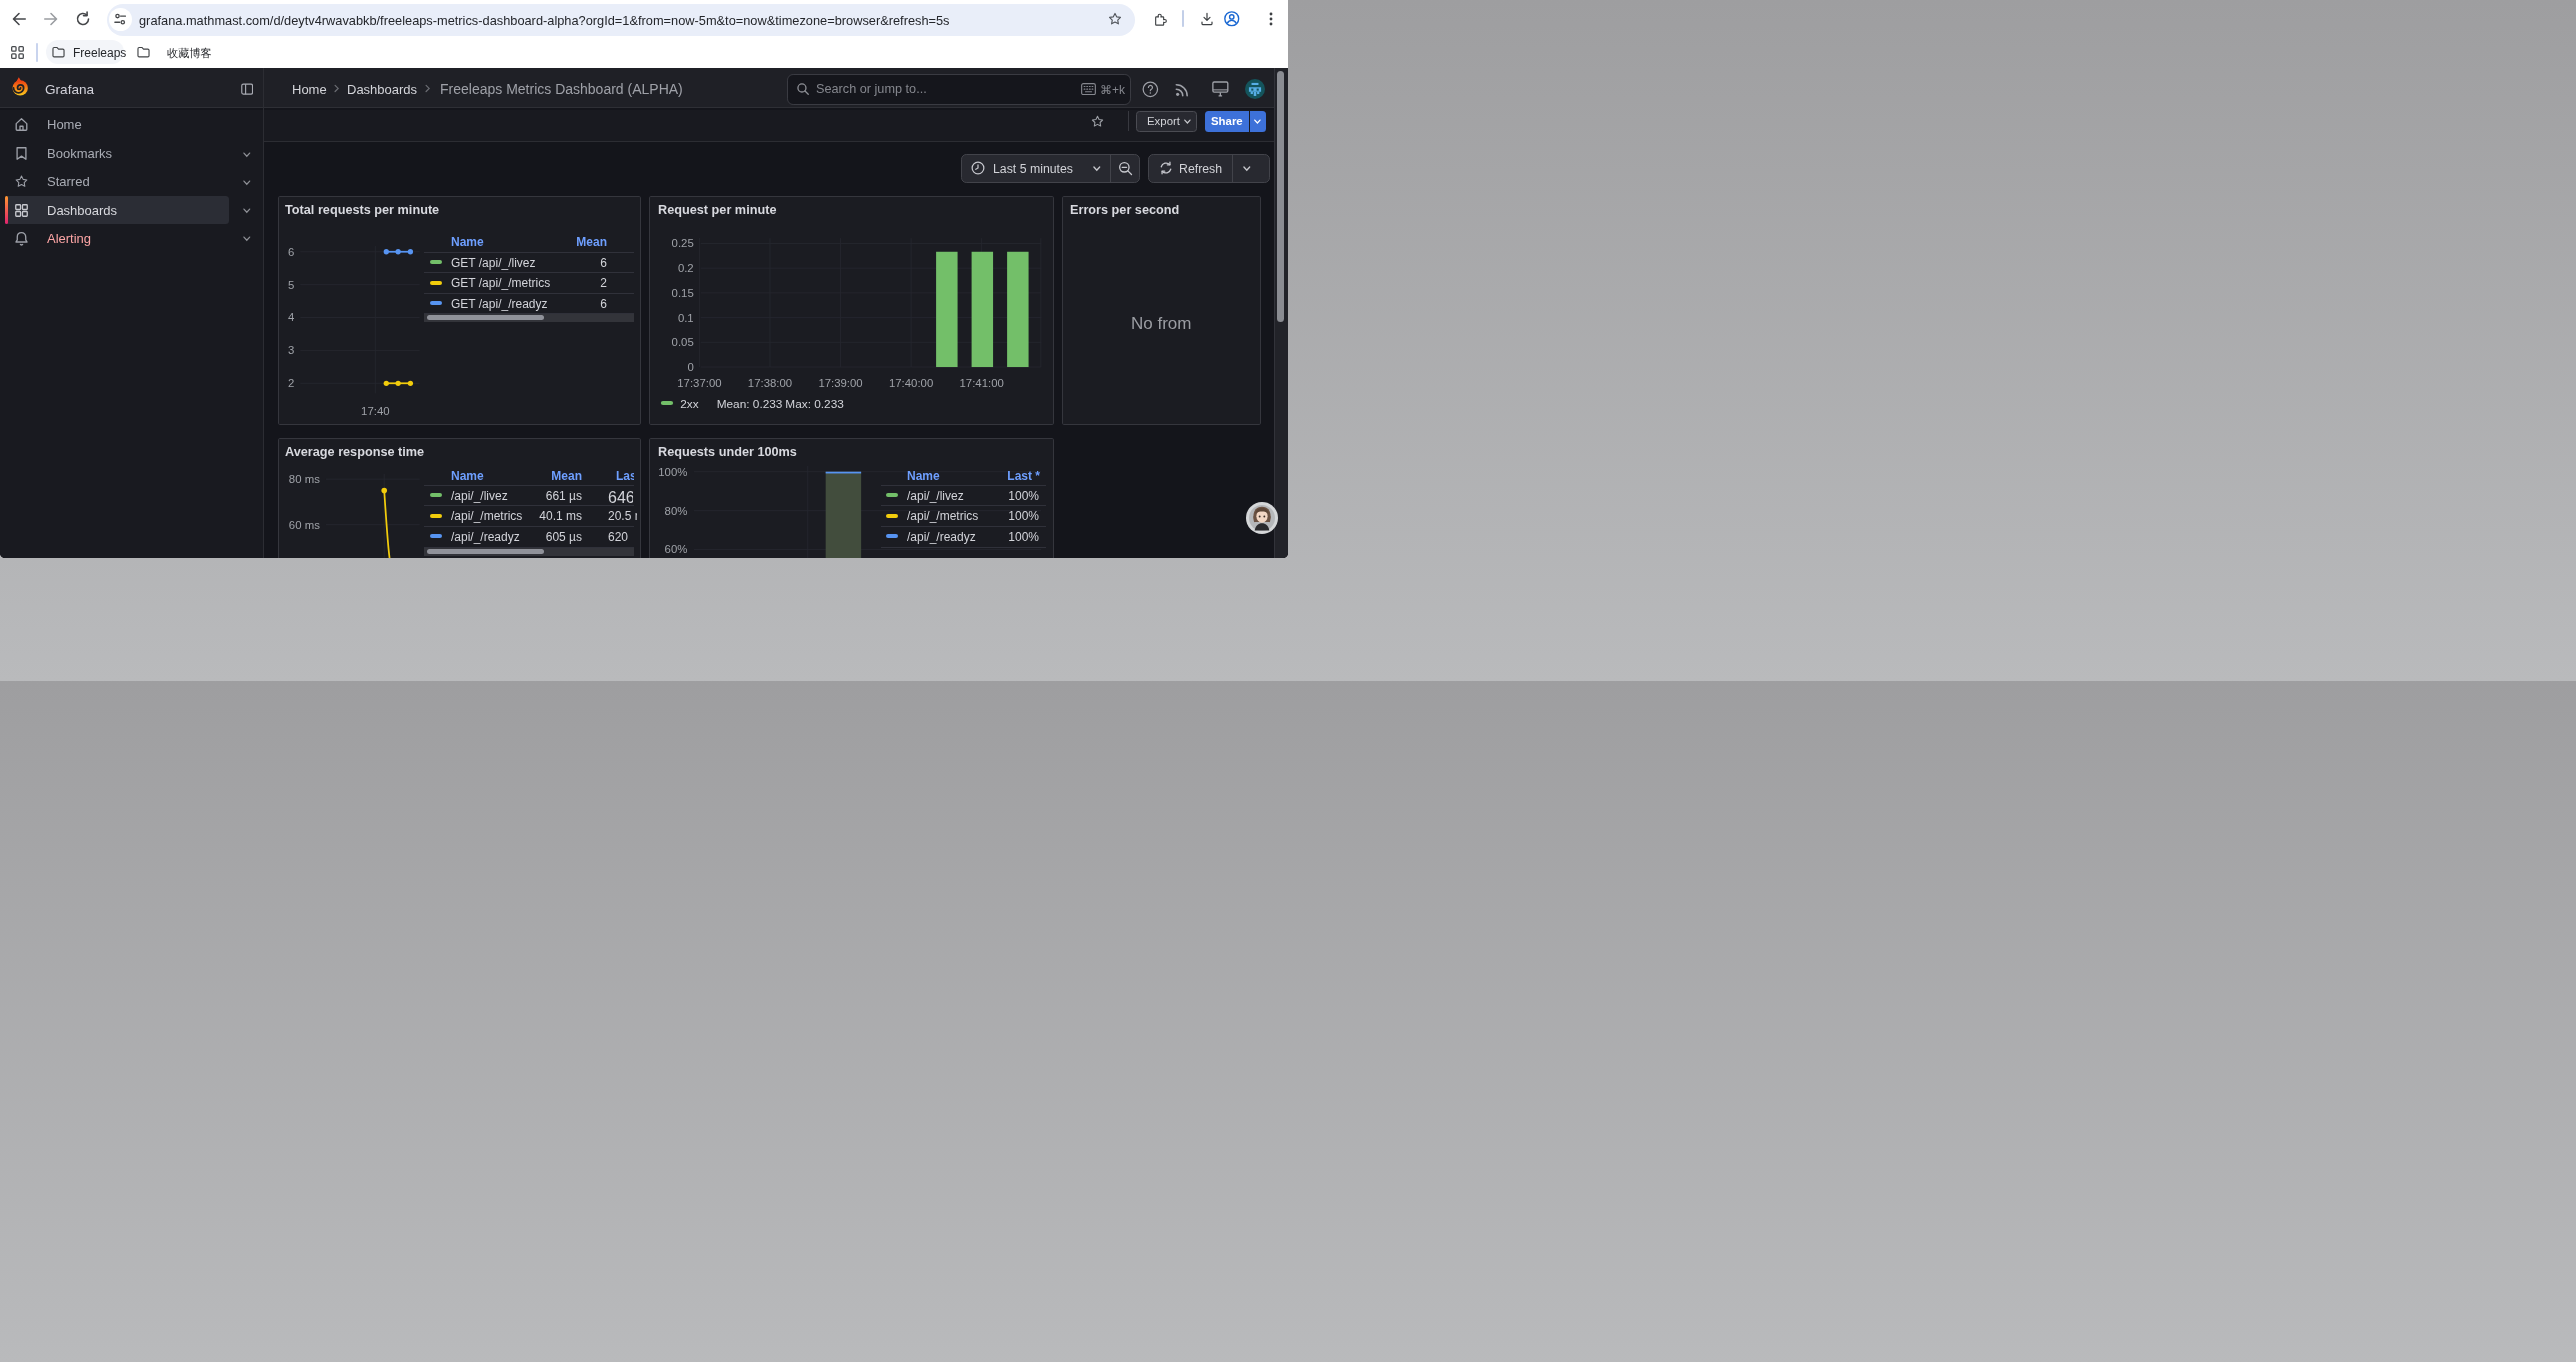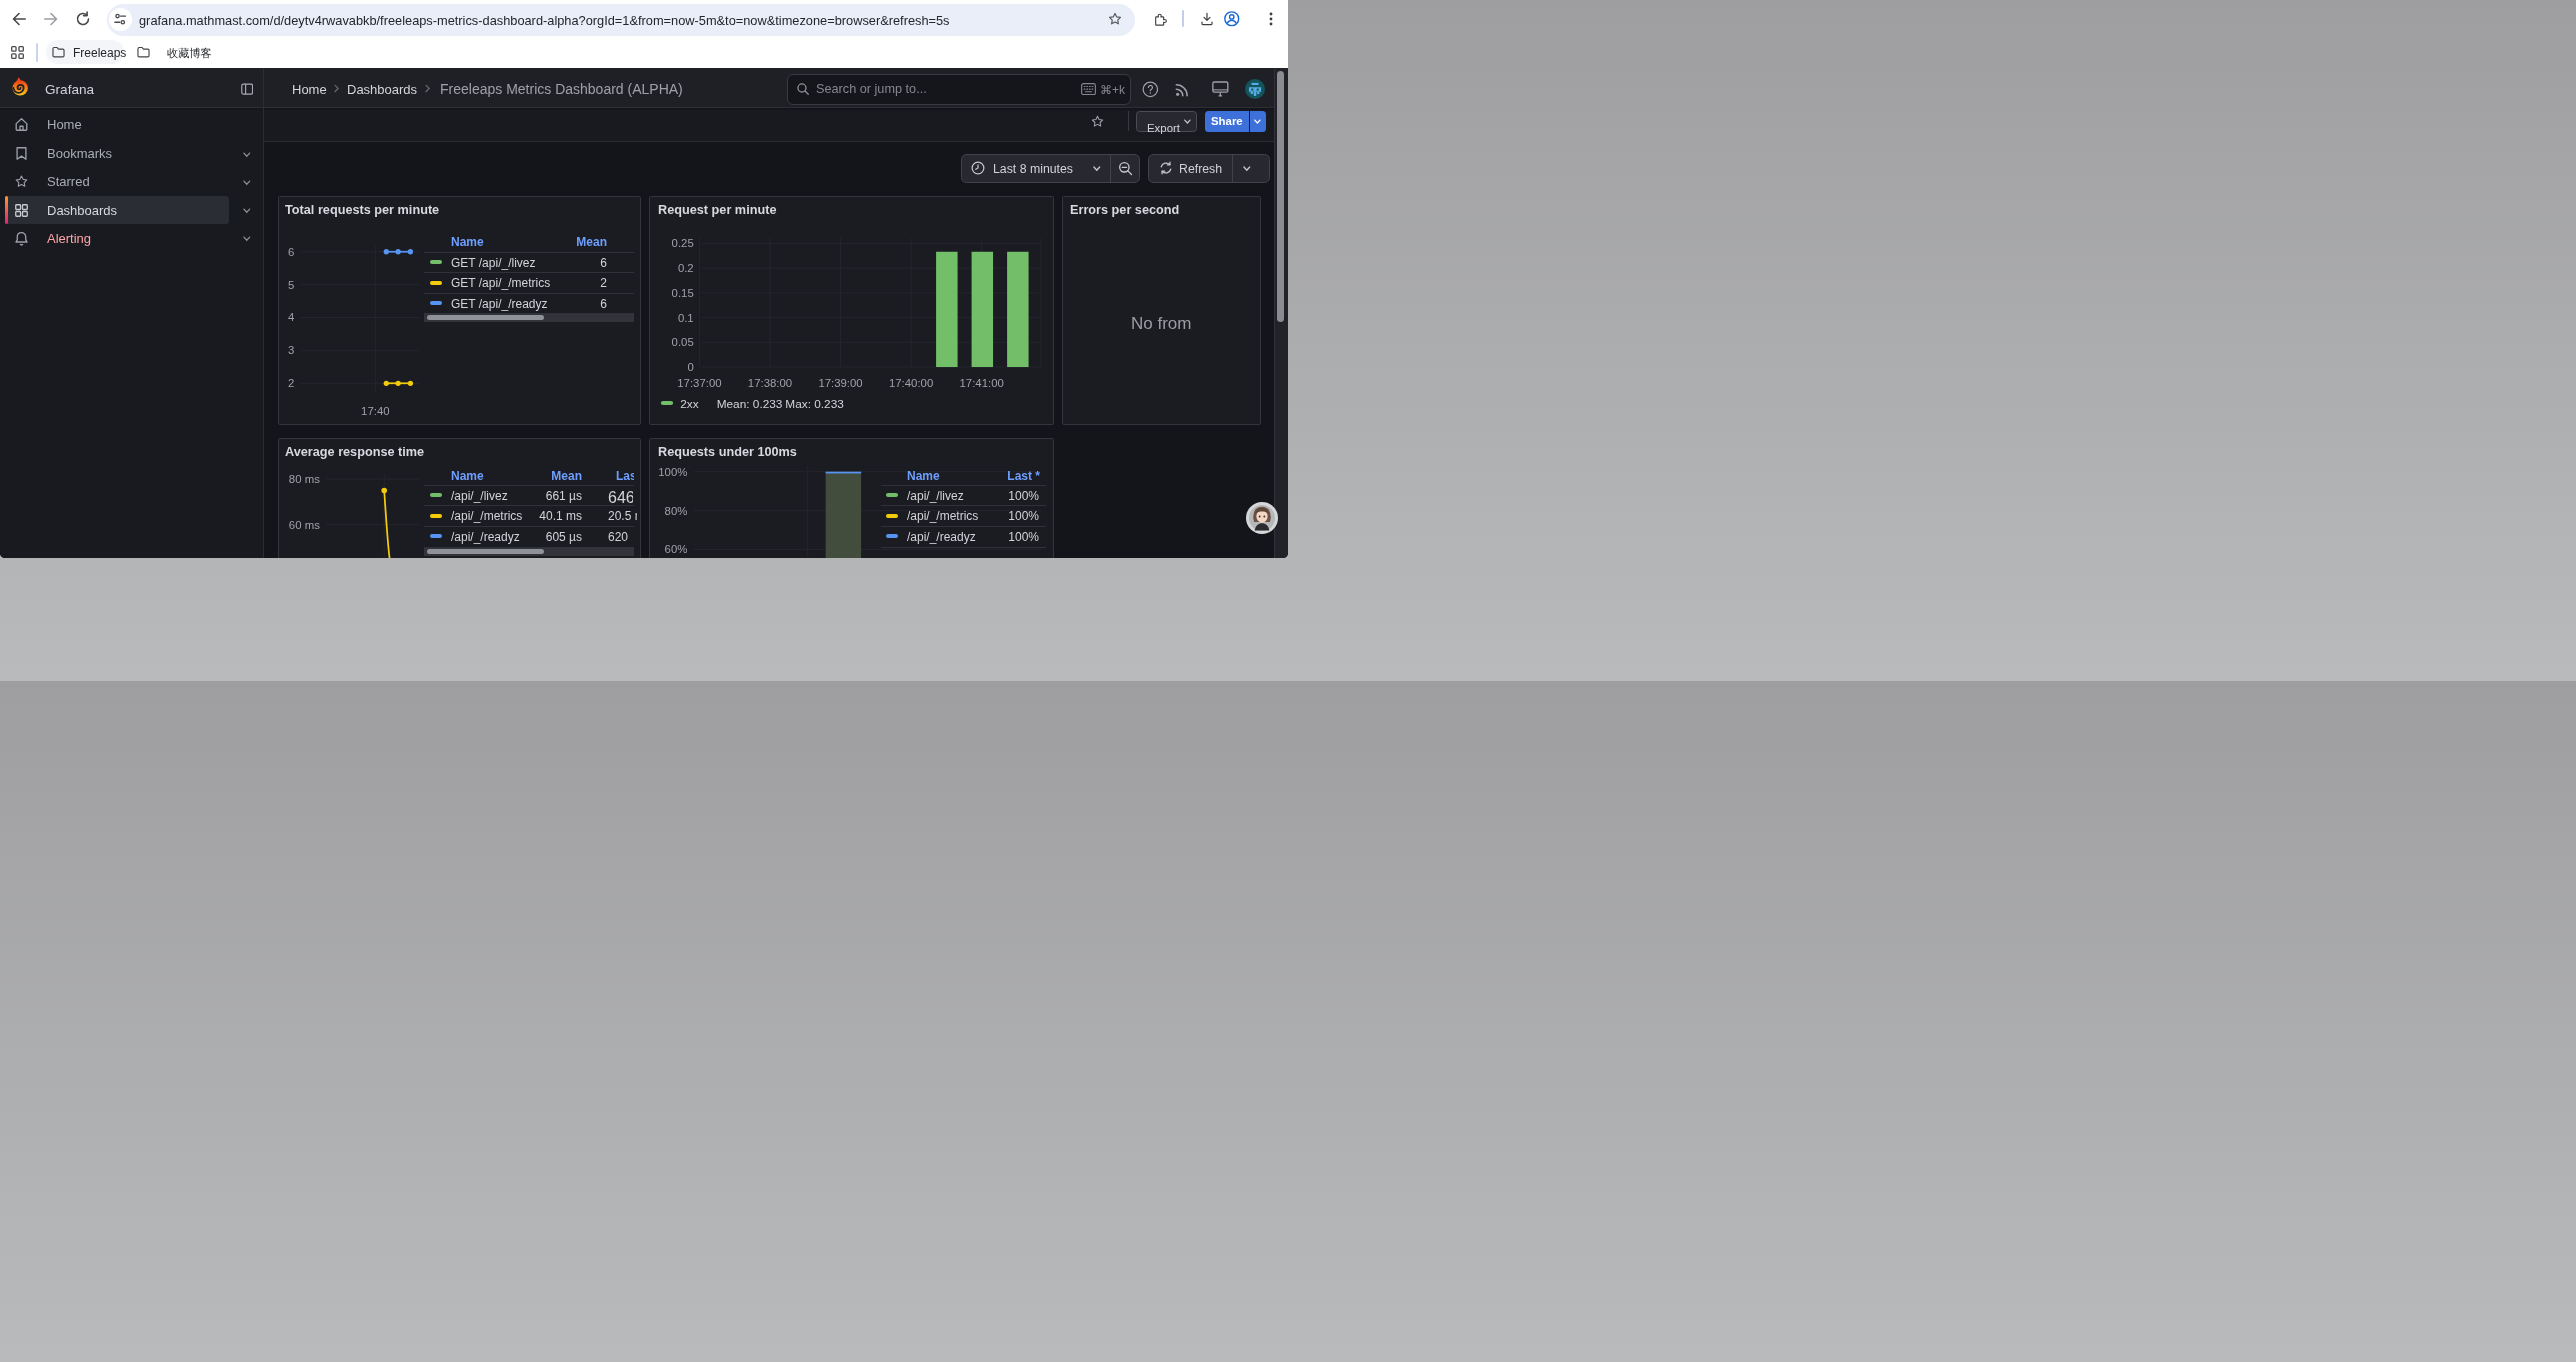--- a/index.html
+++ b/index.html
@@ -157,21 +157,21 @@
       <rect x="7.2" y="11" width="2.4" height="2.4"></rect>
       <rect x="13.4" y="11" width="2.4" height="2.4"></rect>
     </g>
   </svg>
 
   <svg class="abs" style="left:1090px;top:114px" width="15" height="15" viewBox="0 0 24 24">
     <path d="M12 3.6l2.5 5.2 5.7.8-4.1 4 1 5.7-5.1-2.7-5.1 2.7 1-5.7-4.1-4 5.7-.8z" fill="none" stroke="#9da0a6" stroke-width="1.7" stroke-linejoin="round"></path>
   </svg>
   <div class="abs" style="left:1128px;top:111px;width:0.9px;height:20px;background:#383940;"></div>
   <div class="abs" style="left:1136px;top:111px;width:61px;height:21px;background:#282930;border:0.9px solid #4b4c53;border-radius:3.5px;"></div>
-  <div class="txt" style="left:1147px;top:115px;font-size:11.4px;font-weight:500;color:#d2d3d8;margin-top:7px;">Export</div>
+  <div class="txt" style="left:1147px;top:115px;font-size:11.4px;font-weight:500;color:#d2d3d8;">Export</div>
   <svg class="abs" style="left:1183px;top:117px" width="8.8" height="8.8" viewBox="0 0 10 10">
       <path d="M2 3.5 L5 6.8 L8 3.5" fill="none" stroke="#c6c7cc" stroke-width="1.4" stroke-linecap="round"></path>
     </svg>
   <div class="abs" style="left:1205px;top:111px;width:44px;height:21px;background:#3d71d9;border-radius:3.5px 0 0 3.5px;"></div>
   <div class="txt" style="left:1211px;top:115px;font-size:11.4px;font-weight:600;color:#ffffff;">Share</div>
   <div class="abs" style="left:1250px;top:111px;width:16px;height:21px;background:#3d71d9;border-radius:0 3.5px 3.5px 0;"></div>
   <svg class="abs" style="left:1253px;top:117px" width="8.8" height="8.8" viewBox="0 0 10 10">
       <path d="M2 3.5 L5 6.8 L8 3.5" fill="none" stroke="#ffffff" stroke-width="1.5" stroke-linecap="round"></path>
     </svg>
 
@@ -219,21 +219,21 @@
   <svg class="abs" style="left:242px;top:234px" width="9.6" height="9.6" viewBox="0 0 10 10">
       <path d="M2 3.2 L5 6.5 L8 3.2" fill="none" stroke="#8e9096" stroke-width="1.3" stroke-linecap="round"></path>
     </svg>
 
   <div class="abs" style="left:961px;top:154px;width:179px;height:28.5px;background:#282930;border:0.9px solid #42434a;border-radius:5.3px;"></div>
   <div class="abs" style="left:1110px;top:155px;width:0.9px;height:27px;background:#42434a;"></div>
   <svg class="abs" style="left:971px;top:161px" width="14" height="14" viewBox="0 0 16 16">
     <circle cx="8" cy="8" r="6.7" fill="none" stroke="#c7c8ce" stroke-width="1.4"></circle>
     <path d="M8 4.5 V8 L5.5 9.5" fill="none" stroke="#c7c8ce" stroke-width="1.4" stroke-linecap="round"></path>
   </svg>
-  <div class="txt" style="left:993px;top:162px;font-size:12.3px;font-weight:500;color:#d2d3d8;">Last 8 minutes</div>
+  <div class="txt" style="left:993px;top:162px;font-size:12.3px;font-weight:500;color:#d2d3d8;">Last 5 minutes</div>
   <svg class="abs" style="left:1092px;top:164px" width="9.6" height="9.6" viewBox="0 0 10 10">
       <path d="M2 3.2 L5 6.5 L8 3.2" fill="none" stroke="#c6c7cc" stroke-width="1.4" stroke-linecap="round"></path>
     </svg>
   <svg class="abs" style="left:1118px;top:161px" width="15" height="15" viewBox="0 0 17 17">
     <circle cx="7.2" cy="7.2" r="5.3" fill="none" stroke="#c7c8ce" stroke-width="1.5"></circle>
     <path d="M11.2 11.2 L15.3 15.3 M4.7 7.2 h5" stroke="#c7c8ce" stroke-width="1.5" stroke-linecap="round" fill="none"></path>
   </svg>
 
   <div class="abs" style="left:1148px;top:154px;width:122px;height:28.5px;background:#282930;border:0.9px solid #42434a;border-radius:5.3px;"></div>
   <div class="abs" style="left:1232px;top:155px;width:0.9px;height:27px;background:#42434a;"></div>

